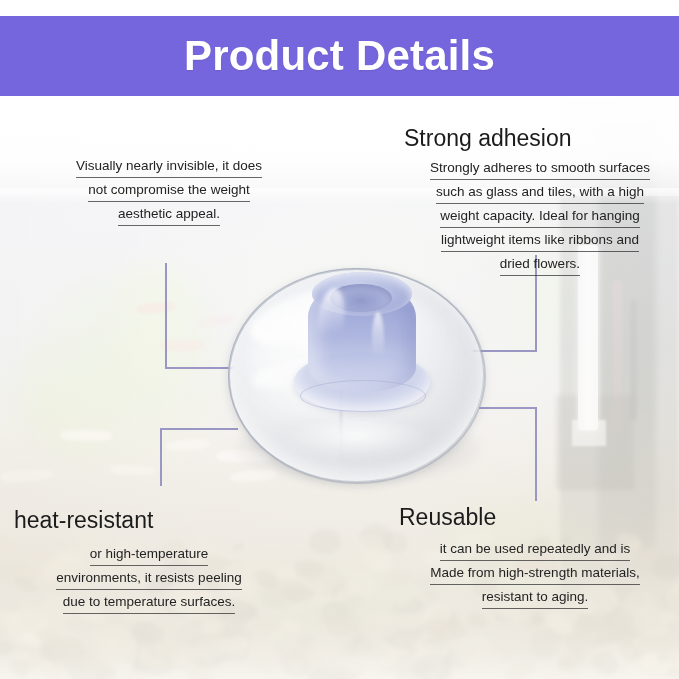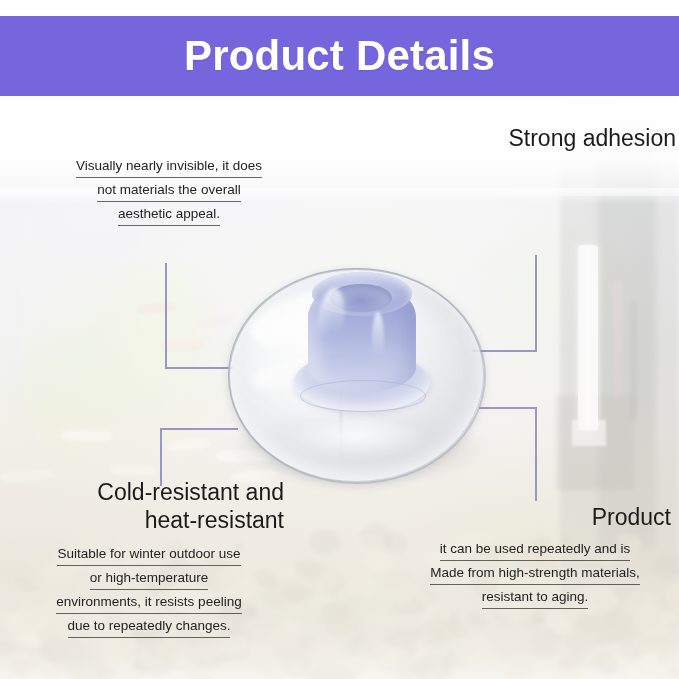--- a/index.html
+++ b/index.html
@@ -176,21 +176,21 @@
     color:#232323;
     line-height:1.48;
   }
   .feat .body span{
     display:block;
     border-bottom:1px solid rgba(40,40,40,.70);
     padding-bottom:1px;
     width:fit-content;
     margin:0 auto 2px auto;
   }
-  .ta-c{text-align:right;}
+  .ta-c{text-align:left;}
 
   
   .cup{position:absolute;left:222px;top:252px;width:270px;height:240px;}
   .cup-shadow{
     position:absolute;left:12px;top:160px;width:248px;height:72px;border-radius:50%;
     background:radial-gradient(ellipse at 50% 50%, rgba(120,124,132,.30), rgba(140,142,150,.10) 60%, transparent 76%);
     filter:blur(5px);
   }
   .cup-disc{
     position:absolute;left:6px;top:16px;width:254px;height:212px;border-radius:50%;
@@ -608,44 +608,50 @@
     <div class="knob-top"></div>
     <div class="knob-hole"></div>
     <div class="knob-hi"></div>
     <div class="knob-hi2"></div>
     <div class="knob-edge"></div>
   </div>
 
   <div class="feat ta-c" style="left:24px;top:156px;width:290px;">
     <div class="body" style="color: rgb(35, 35, 35);">
       <span>Visually nearly invisible, it does</span>
-      <span>not materials the overall</span>
+      <span>not compromise the weight</span>
       <span>aesthetic appeal.</span>
     </div>
   </div>
 
   <div class="feat ta-c" style="left:404px;top:124px;width:272px;">
     <h2 style="color: rgb(27, 27, 27);">Strong adhesion</h2>
+    <div class="body" style="color: rgb(35, 35, 35);">
+      <span>Strongly adheres to smooth surfaces</span>
+      <span>such as glass and tiles, with a high</span>
+      <span>weight capacity. Ideal for hanging</span>
+      <span>lightweight items like ribbons and</span>
+      <span>dried flowers.</span>
+    </div>
   </div>
 
   <div class="feat ta-c" style="left:14px;top:478px;width:270px;">
     <h2 style="color: rgb(27, 27, 27);">
-      <span>Cold-resistant and</span><br>
+      <br>
       <span>heat-resistant</span>
     </h2>
     <div class="body" style="margin-top: 10px; color: rgb(35, 35, 35);">
-      <span>Suitable for winter outdoor use</span>
       <span>or high-temperature</span>
       <span>environments, it resists peeling</span>
-      <span>due to repeatedly changes.</span>
+      <span>due to temperature surfaces.</span>
     </div>
   </div>
 
   <div class="feat ta-c" style="left:399px;top:503px;width:272px;">
-    <h2 style="color: rgb(27, 27, 27);">Product</h2>
+    <h2 style="color: rgb(27, 27, 27);">Reusable</h2>
     <div class="body" style="margin-top: 8px; color: rgb(35, 35, 35);">
       <span>it can be used repeatedly and is</span>
       <span>Made from high-strength materials,</span>
       <span>resistant to aging.</span>
     </div>
   </div>
 
 </div>
 
 </body></html>

